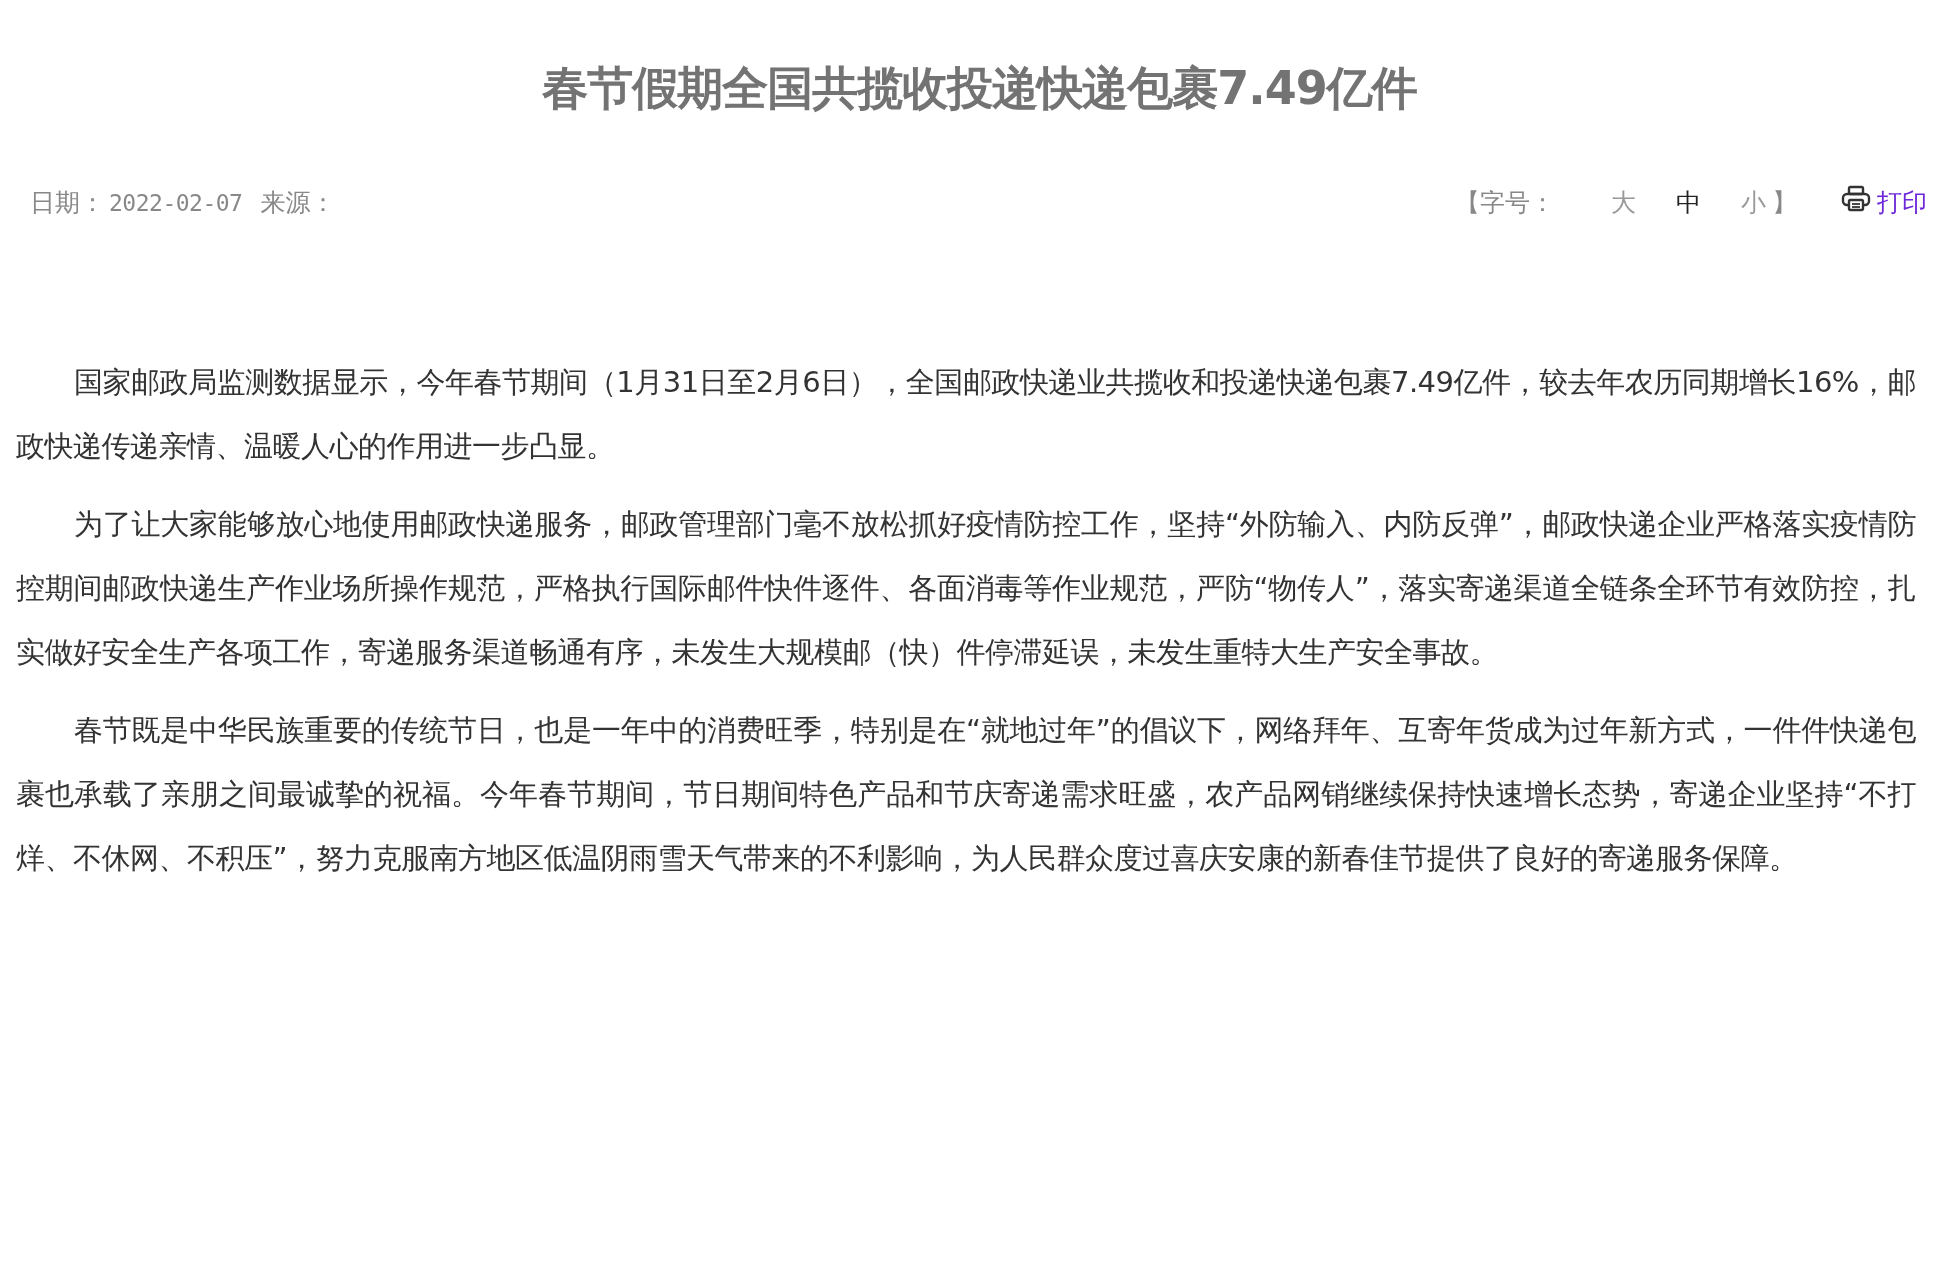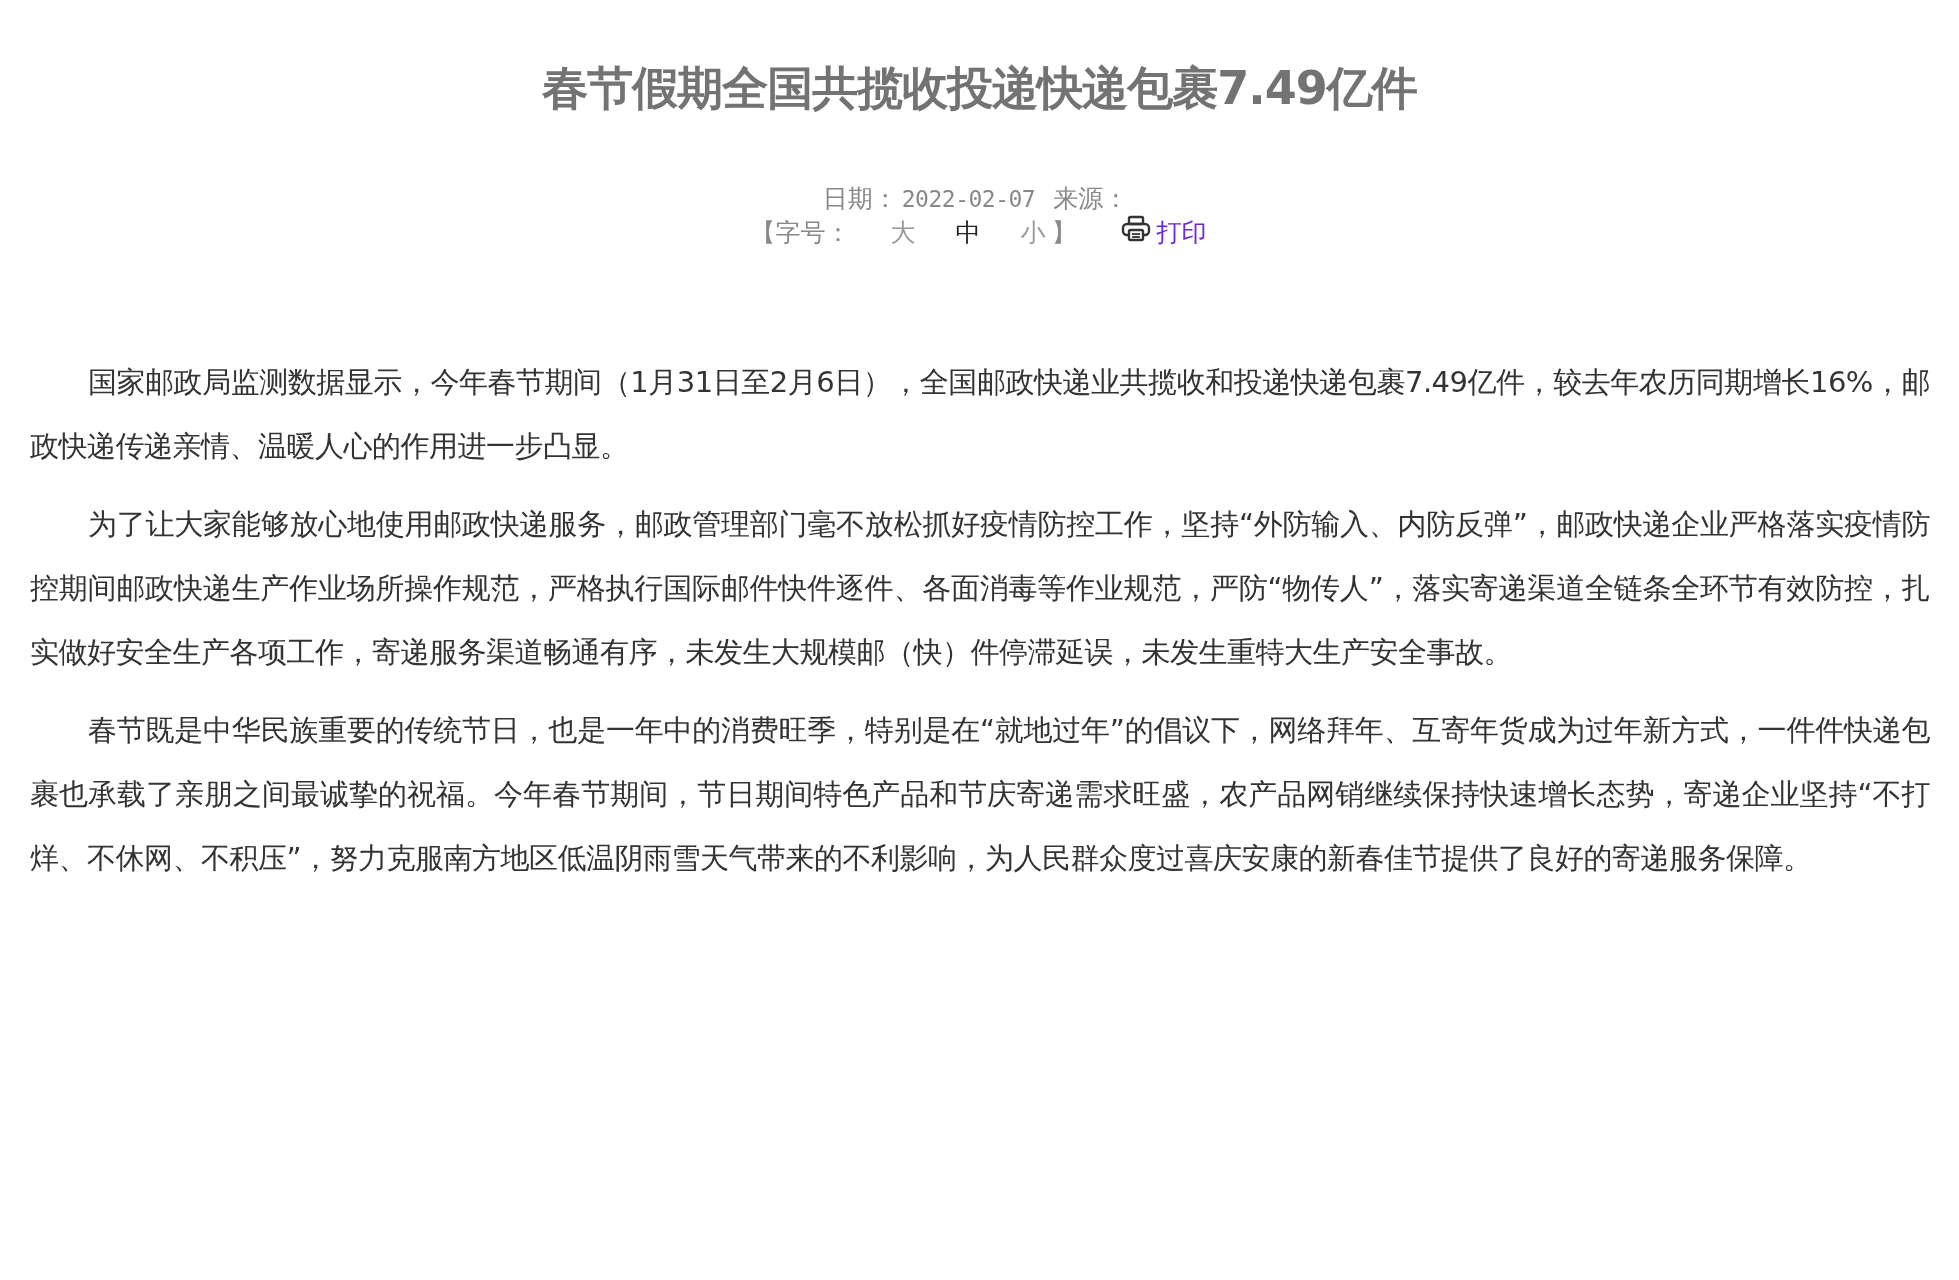--- a/index.html
+++ b/index.html
@@ -31,54 +31,53 @@
       position: absolute;
       left: 30px;
       right: 30px;
       top: 182px;
       height: 40px;
       display: flex;
       align-items: center;
       justify-content: space-between;
       font-size: 25px;
       color: #888888;
-      flex-direction: column;
     }
     .meta-left span { margin-right: 4px; }
     .meta-left .date-value {
       font-family: "DejaVu Sans Mono", "Liberation Mono", monospace;
       font-size: 23px;
       letter-spacing: -0.5px;
       margin-right: 18px;
     }
     .meta-right {
       display: flex;
       align-items: center;
       margin-right: 2px;
     }
     .bracket { color: #888; }
-    .font-size-label { margin-right: 40px; }
+    .font-size-label { margin-right: 56px; }
     .font-opt {
       cursor: pointer;
       margin-right: 40px;
       color: #999;
     }
     .font-opt.active { color: #222; }
     .font-opt.last { margin-right: 6px; }
     .print-btn {
       display: flex;
       align-items: center;
       margin-left: 44px;
       cursor: pointer;
       color: #6d28d9;
     }
     .print-btn svg { margin-right: 6px; }
     .content {
       position: absolute;
-      left: 30px;
+      left: 16px;
       width: 1900px;
       top: 350px;
       font-size: 29px;
       line-height: 64px;
       color: #333333;
       text-align: justify;
     }
     .content p {
       margin: 0 0 14px 0;
       text-indent: 2em;

